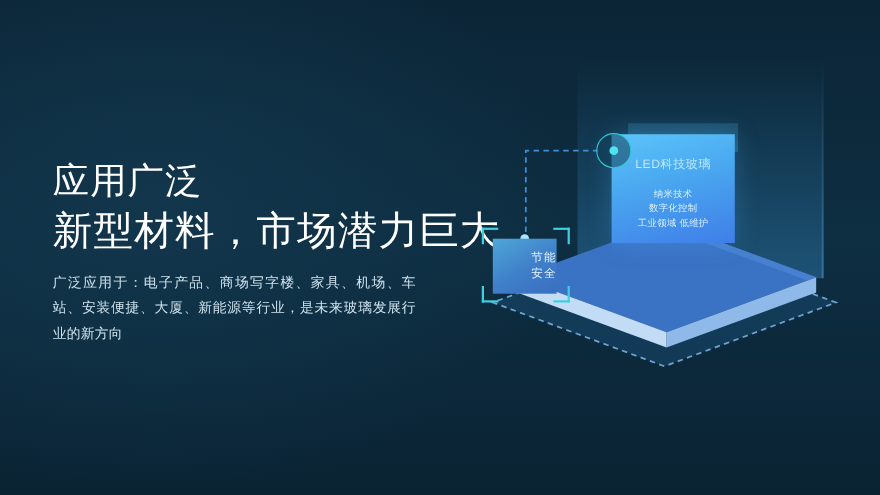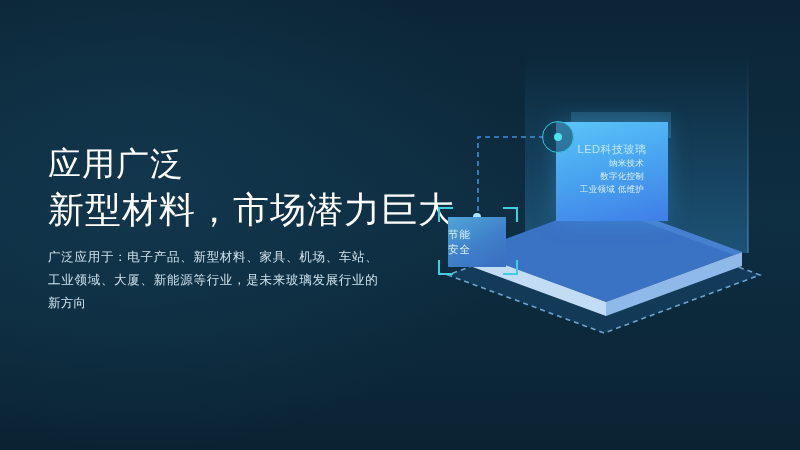--- a/index.html
+++ b/index.html
@@ -119,24 +119,25 @@
     flex-direction: column;
     align-items: center;
   }
   .panel-title {
     margin-top: 20px;
     font-size: 11px;
     letter-spacing: 0.5px;
     color: #bfe8ff;
   }
   .panel-lines {
+    margin-top: 13px;
     font-size: 8.5px;
     line-height: 13px;
     color: #d8f1ff;
-    text-align: right;
+    text-align: center;
     letter-spacing: 0.3px;
   }
 
   
   .node {
     position: absolute;
     left: 122px;
     top: 121px;
     width: 32px;
     height: 32px;
@@ -165,21 +166,21 @@
   .badge-box {
     position: absolute;
     left: 13px;
     top: 14px;
     width: 58px;
     height: 50px;
     background: linear-gradient(150deg, #4fa6d8 0%, #3f7fc9 55%, #3a6ec0 100%);
     display: flex;
     flex-direction: column;
     justify-content: center;
-    align-items: flex-start;
+    align-items: flex-end;
   }
   .badge-line {
     font-size: 10.5px;
     line-height: 15px;
     color: #e3f4ff;
     letter-spacing: 1px;
   }
   .badge-dot {
     position: absolute;
     left: 38px;
@@ -201,21 +202,21 @@
   .bracket.br { right: 3px; bottom: 4px; border-left: none;  border-top: none; }
 </style>
 </head>
 <body>
 
 <div id="slide">
 
   <div class="copy">
     <div class="headline l1">应用广泛</div>
     <div class="headline l2">新型材料，市场潜力巨大</div>
-    <div class="body-copy">广泛应用于：电子产品、新型材料、家具、机场、车站、工业领域、大厦、新能源等行业，是未来玻璃发展行业的新方向</div>
+    <div class="body-copy">广泛应用于：电子产品、商场写字楼、家具、机场、车站、安装便捷、大厦、新能源等行业，是未来玻璃发展行业的新方向</div>
   </div>
 
   <div class="illus">
 
     <div class="light-column"></div>
 
     <div class="base-diamond">
       <svg viewBox="0 0 316 120" xmlns="http://www.w3.org/2000/svg">
         <polygon points="158,2 314,60 158,118 2,60" fill="#1b4f7a" fill-opacity="0.45" stroke="#7fb6e8" stroke-width="1.6" stroke-dasharray="5 4" stroke-opacity="0.85"></polygon>
       </svg>

